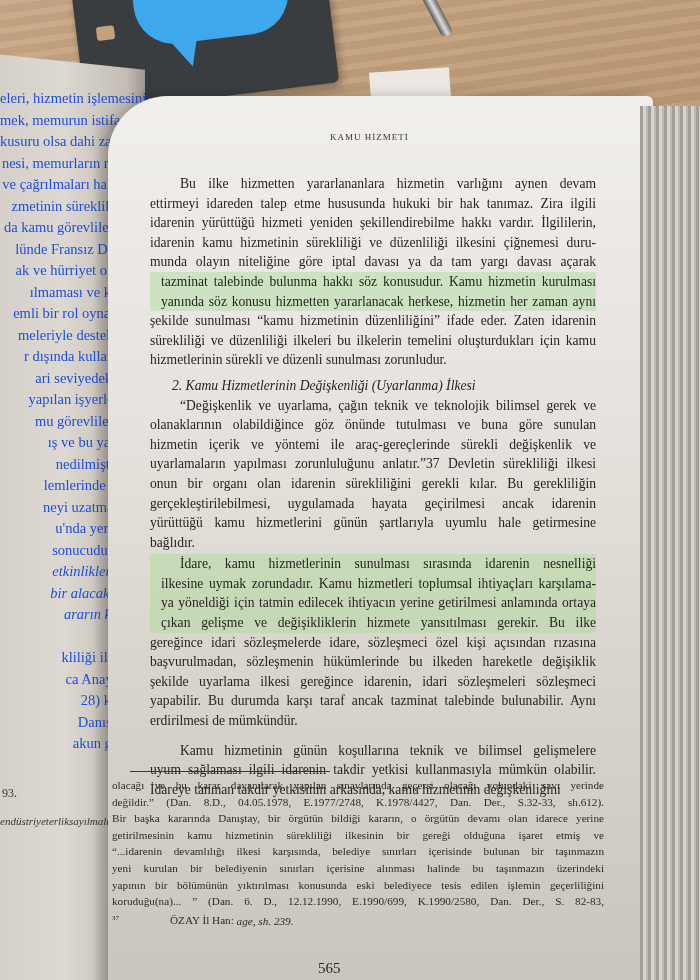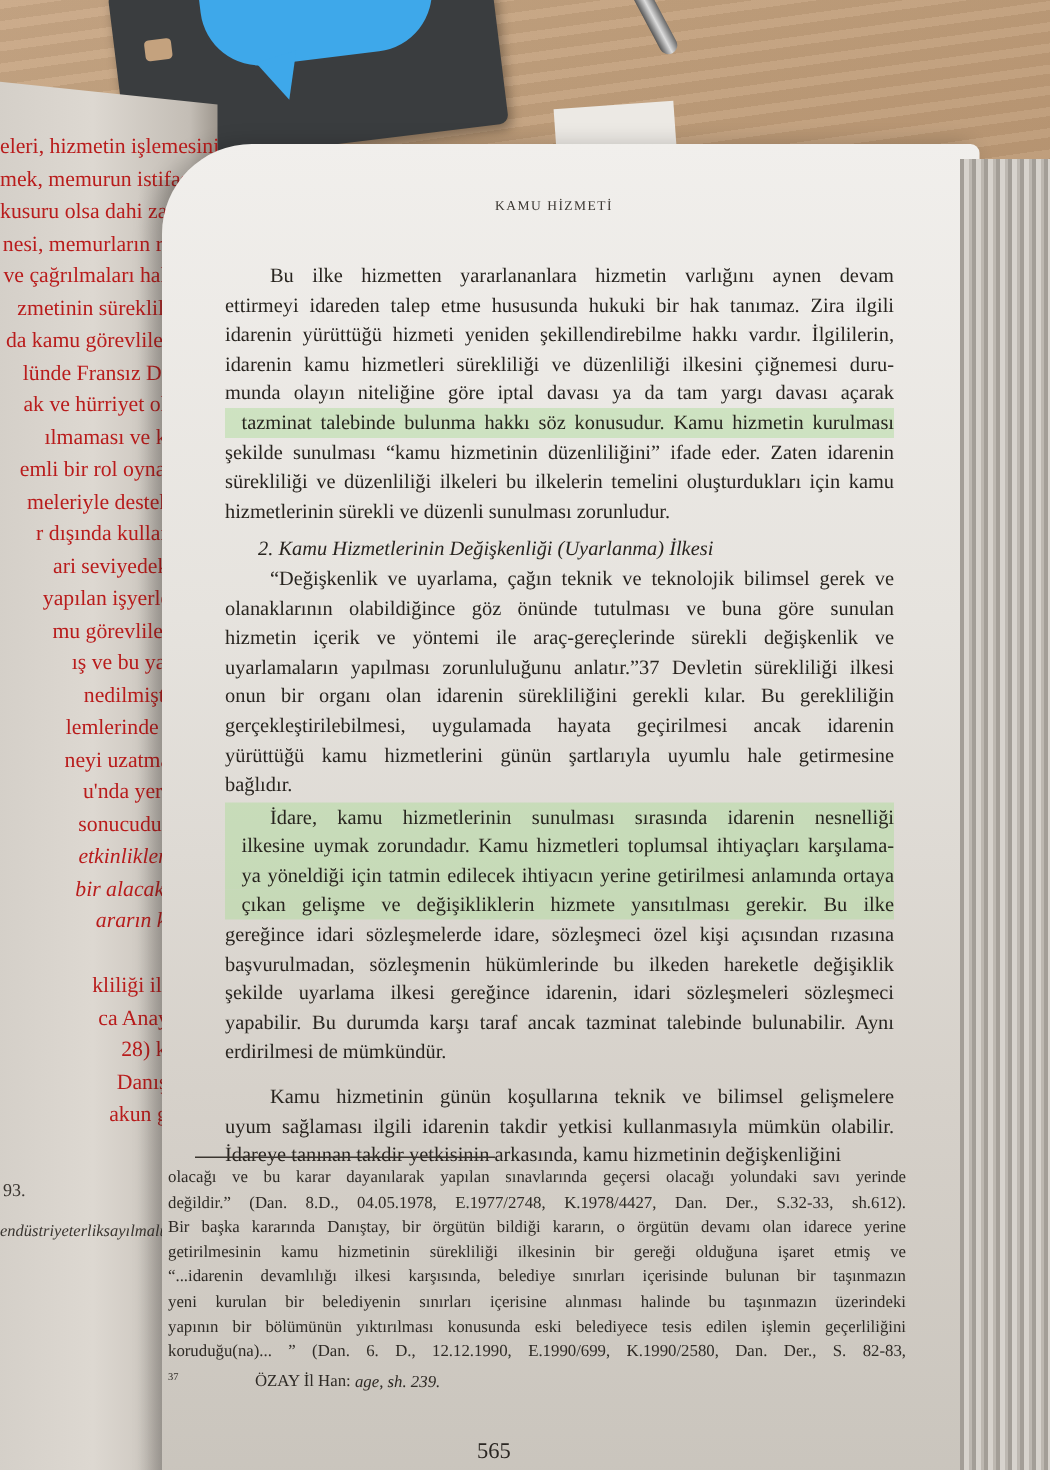--- a/index.html
+++ b/index.html
@@ -14,21 +14,21 @@
   .sticky-bubble{position:absolute;left:60px;top:-10px;width:155px;height:70px;background:#3ea8ea;border-radius:0 0 40px 40px;}
   .sticky-tail{position:absolute;left:95px;top:55px;width:0;height:0;border-left:14px solid transparent;border-right:14px solid transparent;border-top:30px solid #3ea8ea;transform:rotate(-10deg);}
   .pen{position:absolute;left:432px;top:-6px;width:12px;height:44px;background:linear-gradient(90deg,#555,#ddd,#666);
        transform:rotate(-28deg);border-radius:0 0 6px 6px;}
   .loose-paper{position:absolute;left:370px;top:70px;width:80px;height:30px;background:#ece9e4;transform:rotate(-4deg);}
 
   .left-page{position:absolute;left:-40px;top:60px;width:185px;height:960px;
        background:linear-gradient(90deg,#cfcac3 0%,#ddd8d1 55%,#c3bdb5 90%,#9e978e 100%);
        transform:skewY(6deg);}
   .left-text{position:absolute;left:0;top:88px;width:150px;font-size:14.5px;line-height:21.5px;
-       color:#b91c1c;white-space:nowrap;overflow:hidden;}
+       color:#1d4ed8;white-space:nowrap;overflow:hidden;}
   .left-text .ln{display:block;text-align:right;padding-right:14px;}
   .left-text .it{font-style:italic;}
   .left-foot{position:absolute;left:0;top:785px;width:80px;font-size:11px;line-height:16px;font-style:italic;color:#3a3530;text-align:right;}
   .left-foot .n{font-style:normal;text-align:left;display:block;padding-left:2px;margin-bottom:12px;font-size:12px;}
 
   .spine-shadow{position:absolute;left:92px;top:120px;width:70px;height:860px;
        background:linear-gradient(90deg,rgba(0,0,0,0) 0%,rgba(60,55,50,.35) 55%,rgba(0,0,0,0) 100%);}
 
   .right-page{position:absolute;left:108px;top:96px;width:545px;height:900px;
        background:linear-gradient(180deg,#f1efec 0%,#e6e3de 35%,#d6d1ca 70%,#c9c4bc 100%);
@@ -106,23 +106,24 @@
 
 <div class="right-page"></div>
 <div class="page-edges"></div>
 <div class="header">KAMU HİZMETİ</div>
 
 <div class="body-text">
   <p class="p" id="p1">
       <span class="ln" style="padding-left: 30px;">Bu ilke hizmetten yararlananlara hizmetin varlığını aynen devam</span>
       <span class="ln">ettirmeyi idareden talep etme hususunda hukuki bir hak tanımaz. Zira ilgili</span>
       <span class="ln">idarenin yürüttüğü hizmeti yeniden şekillendirebilme hakkı vardır. İlgililerin,</span>
-      <span class="ln">idarenin kamu hizmetleri sürekliliği ve düzenliliği ilkesini çiğnemesi duru-</span>
+      <span class="ln">idarenin kamu hizmetinin sürekliliği ve düzenliliği ilkesini çiğnemesi duru-</span>
       <span class="ln">munda olayın niteliğine göre iptal davası ya da tam yargı davası açarak</span>
       <span class="ln hl">tazminat talebinde bulunma hakkı söz konusudur. Kamu hizmetin kurulması</span>
+      <span class="ln hl">yanında söz konusu hizmetten yararlanacak herkese, hizmetin her zaman aynı</span>
       <span class="ln">şekilde sunulması “kamu hizmetinin düzenliliğini” ifade eder. Zaten idarenin</span>
       <span class="ln">sürekliliği ve düzenliliği ilkeleri bu ilkelerin temelini oluşturdukları için kamu</span>
       <span class="ln last">hizmetlerinin sürekli ve düzenli sunulması zorunludur.</span>
     </p>
   <div class="section-title">2. Kamu Hizmetlerinin Değişkenliği (Uyarlanma) İlkesi</div>
   <p class="p" id="p2">
       <span class="ln" style="padding-left: 30px;">“Değişkenlik ve uyarlama, çağın teknik ve teknolojik bilimsel gerek ve</span>
       <span class="ln">olanaklarının olabildiğince göz önünde tutulması ve buna göre sunulan</span>
       <span class="ln">hizmetin içerik ve yöntemi ile araç-gereçlerinde sürekli değişkenlik ve</span>
       <span class="ln">uyarlamaların yapılması zorunluluğunu anlatır.”37 Devletin sürekliliği ilkesi</span>

